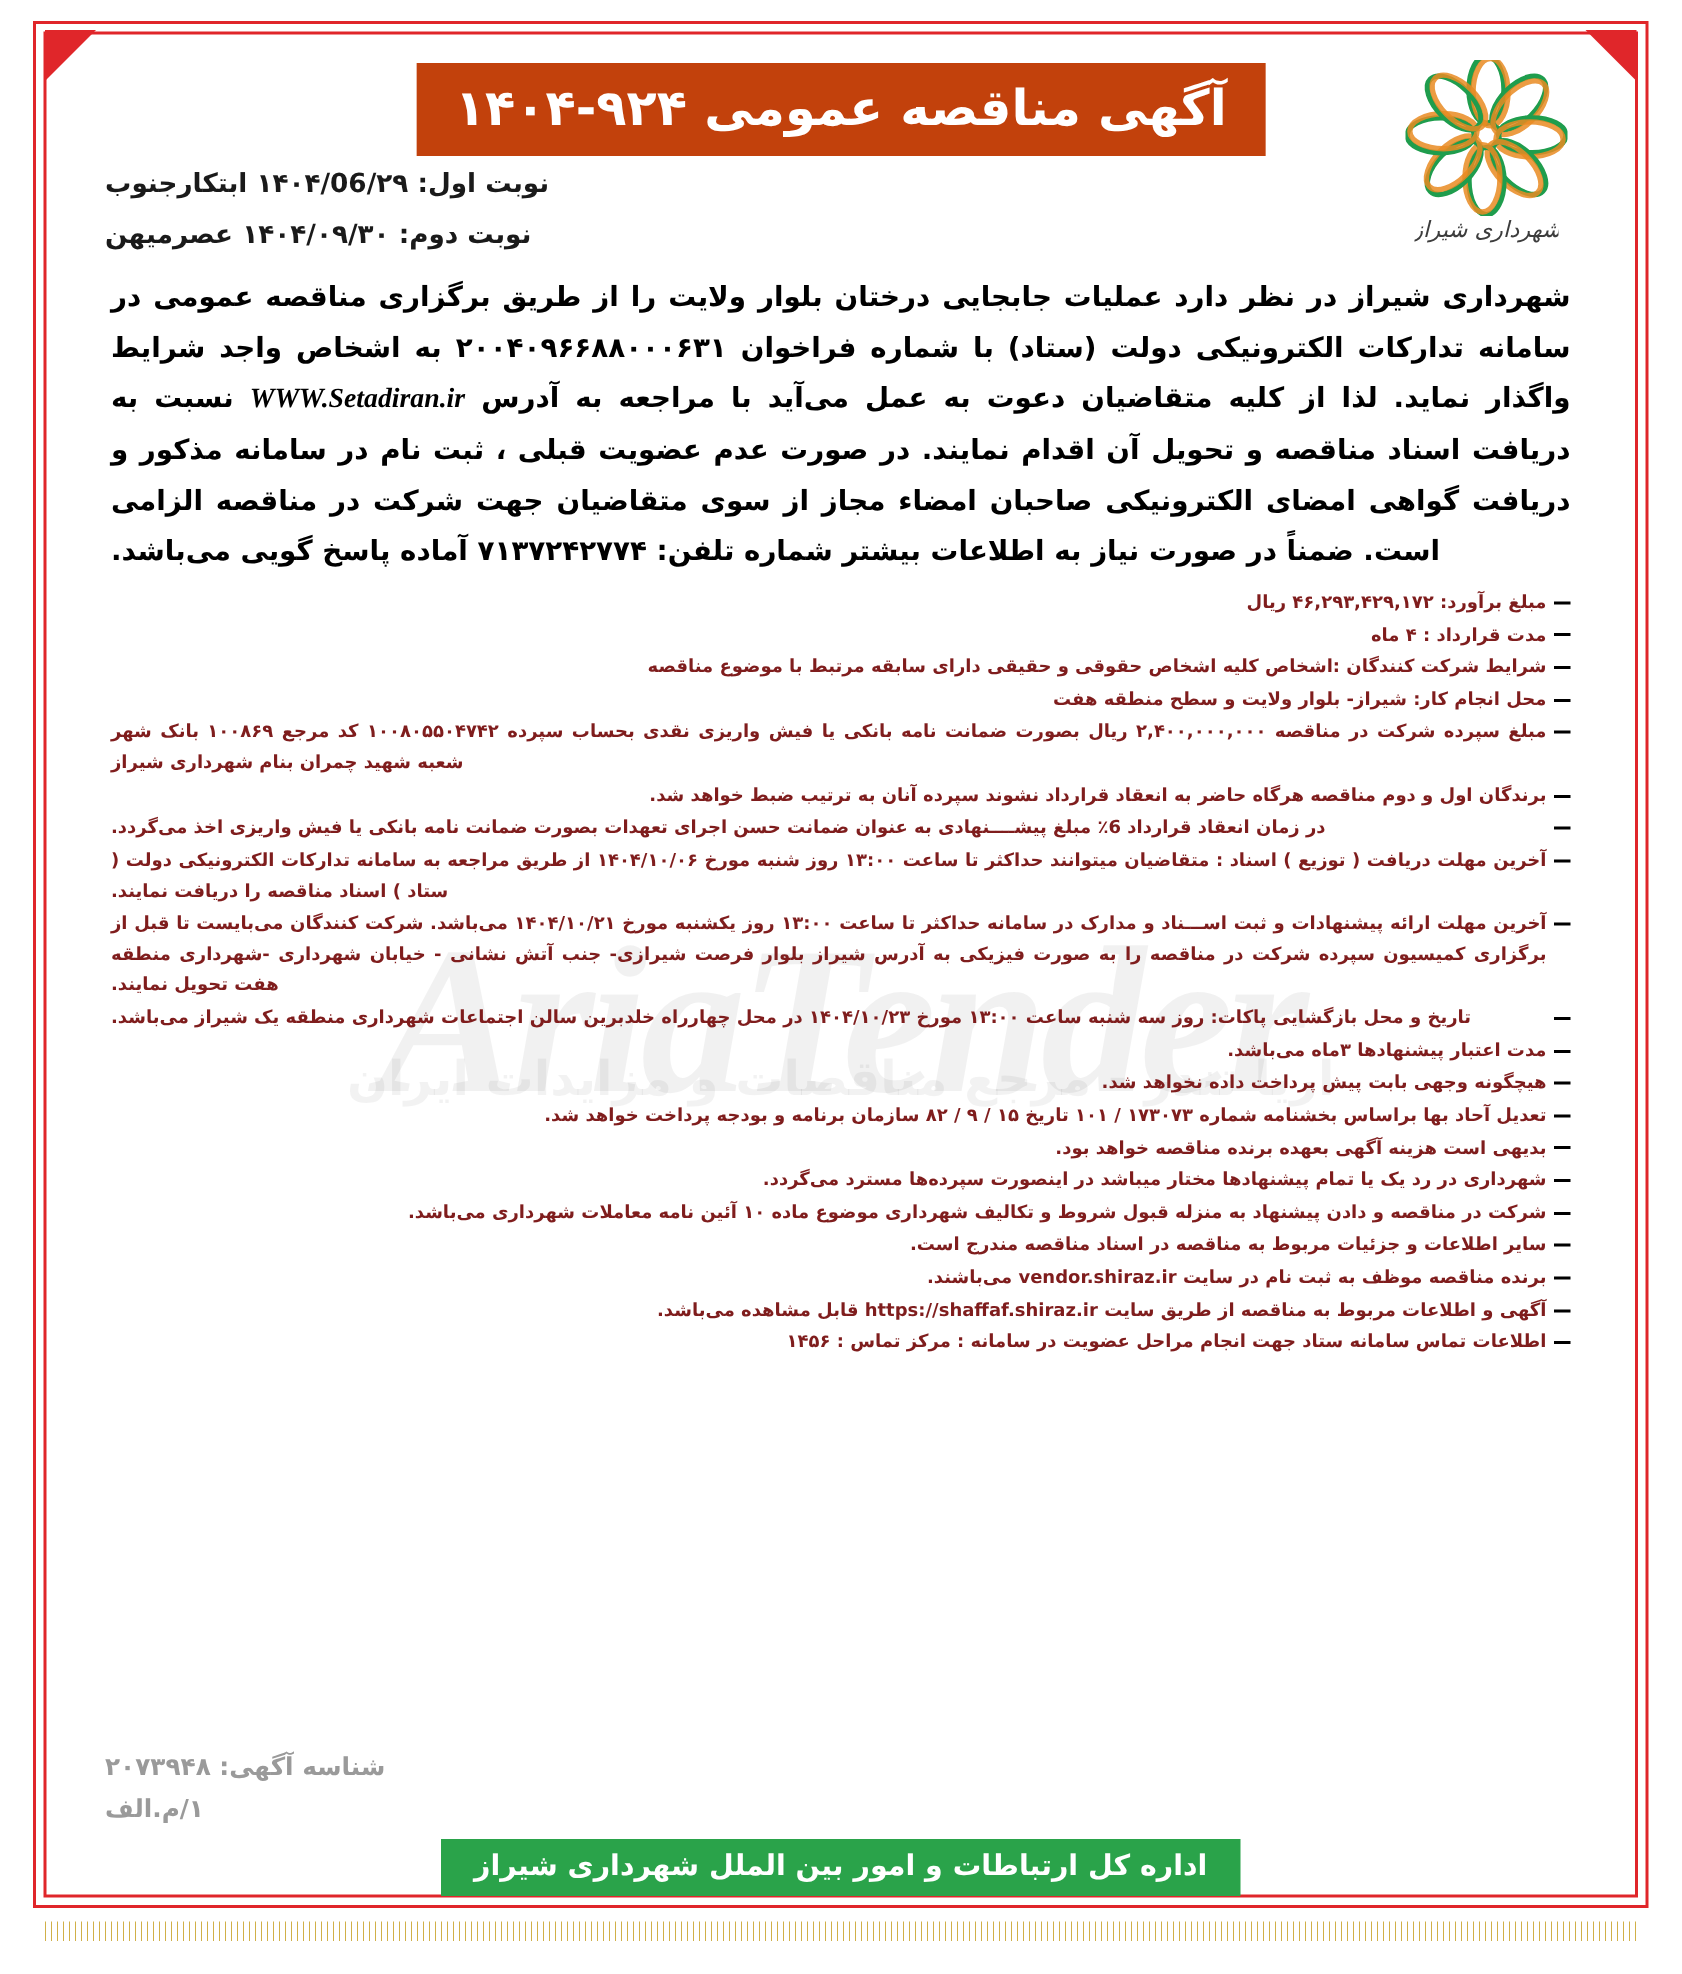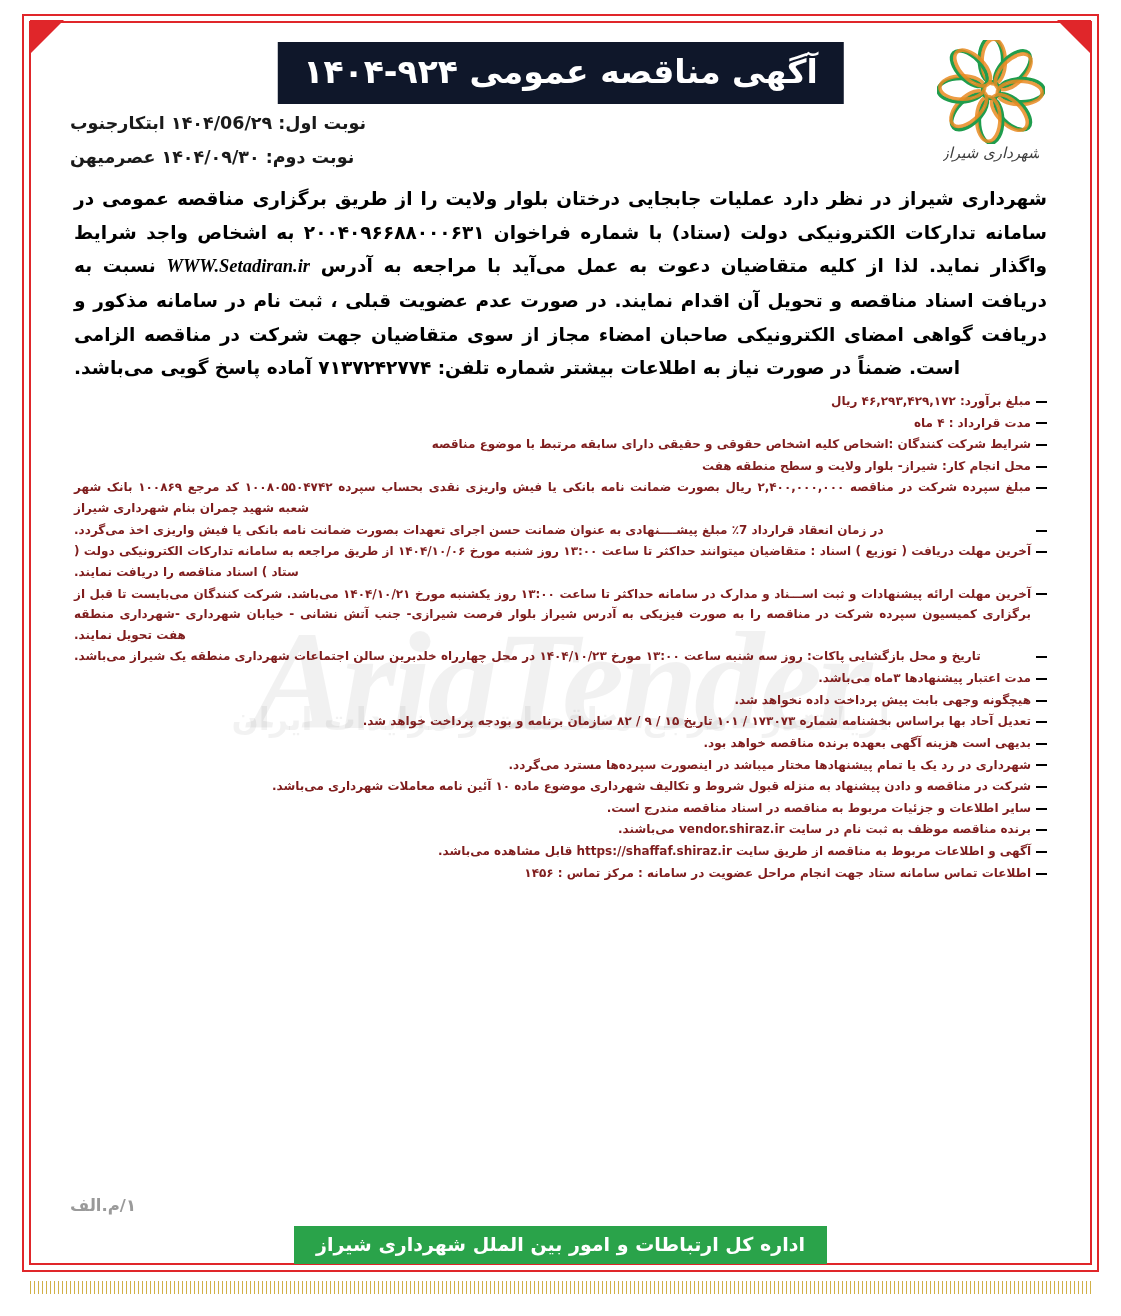--- a/index.html
+++ b/index.html
@@ -81,21 +81,21 @@
   .logo-caption {
     display: block;
     margin: -6px auto 0 auto;
   }
 
   .title-banner {
     position: absolute;
     left: 50%;
     transform: translateX(-50%);
     top: 4px;
-    background: #0f172a;
+    background: #c2410c;
     color: #ffffff;
     padding: 9px 26px 12px 26px;
     font-size: 33px;
     font-weight: bold;
     letter-spacing: 0px;
     white-space: nowrap;
     line-height: 1.25;
   }
 
   .notices {
@@ -298,37 +298,39 @@
     </div>
 
     <p class="intro"><span>شهرداری شیراز در نظر دارد عملیات جابجایی درختان بلوار ولایت را از طریق برگزاری مناقصه عمومی در سامانه تدارکات الکترونیکی دولت (ستاد) با شماره فراخوان ۲۰۰۴۰۹۶۶۸۸۰۰۰۶۳۱ به اشخاص واجد شرایط واگذار نماید. لذا از کلیه متقاضیان دعوت به عمل می‌آید با مراجعه به آدرس </span><span class="latin">WWW.Setadiran.ir</span><span> نسبت به دریافت اسناد مناقصه و تحویل آن اقدام نمایند. در صورت عدم عضویت قبلی ، ثبت نام در سامانه مذکور و دریافت گواهی امضای الکترونیکی صاحبان امضاء مجاز از سوی متقاضیان جهت شرکت در مناقصه الزامی است. ضمناً در صورت نیاز به اطلاعات بیشتر شماره تلفن: ۷۱۳۷۲۴۲۷۷۴ آماده پاسخ گویی می‌باشد.</span></p>
 
     <ul class="bullets">
       <li>مبلغ برآورد: ۴۶,۲۹۳,۴۲۹,۱۷۲ ریال</li>
       <li>مدت قرارداد : ۴ ماه</li>
       <li>شرایط شرکت کنندگان :اشخاص کلیه اشخاص حقوقی و حقیقی دارای سابقه مرتبط با موضوع مناقصه</li>
       <li>محل انجام کار: شیراز- بلوار ولایت و سطح منطقه هفت</li>
       <li class="wide">مبلغ سپرده شرکت در مناقصه ۲,۴۰۰,۰۰۰,۰۰۰ ریال بصورت ضمانت نامه بانکی یا فیش واریزی نقدی بحساب سپرده ۱۰۰۸۰۵۵۰۴۷۴۲ کد مرجع ۱۰۰۸۶۹ بانک شهر شعبه شهید چمران بنام شهرداری شیراز</li>
-      <li class="wide">در زمان انعقاد قرارداد 7٪ مبلغ پیشــــنهادی به عنوان ضمانت حسن اجرای تعهدات بصورت ضمانت نامه بانکی یا فیش واریزی اخذ می‌گردد.</li>
+      <li>برندگان اول و دوم مناقصه هرگاه حاضر به انعقاد قرارداد نشوند سپرده آنان به ترتیب ضبط خواهد شد.</li>
+      <li class="wide">در زمان انعقاد قرارداد 6٪ مبلغ پیشــــنهادی به عنوان ضمانت حسن اجرای تعهدات بصورت ضمانت نامه بانکی یا فیش واریزی اخذ می‌گردد.</li>
       <li class="wide">آخرین مهلت دریافت ( توزیع ) اسناد : متقاضیان میتوانند حداکثر تا ساعت ۱۳:۰۰ روز شنبه مورخ ۱۴۰۴/۱۰/۰۶ از طریق مراجعه به سامانه تدارکات الکترونیکی دولت ( ستاد ) اسناد مناقصه را دریافت نمایند.</li>
       <li class="wide">آخرین مهلت ارائه پیشنهادات و ثبت اســـناد و مدارک در سامانه حداکثر تا ساعت ۱۳:۰۰ روز یکشنبه مورخ ۱۴۰۴/۱۰/۲۱ می‌باشد. شرکت کنندگان می‌بایست تا قبل از برگزاری کمیسیون سپرده شرکت در مناقصه را به صورت فیزیکی به آدرس شیراز بلوار فرصت شیرازی- جنب آتش نشانی - خیابان شهرداری -شهرداری منطقه هفت تحویل نمایند.</li>
       <li class="wide">تاریخ و محل بازگشایی پاکات: روز سه شنبه ساعت ۱۳:۰۰ مورخ ۱۴۰۴/۱۰/۲۳ در محل چهارراه خلدبرین سالن اجتماعات شهرداری منطقه یک شیراز می‌باشد.</li>
       <li>مدت اعتبار پیشنهادها ۳ماه می‌باشد.</li>
       <li>هیچگونه وجهی بابت پیش پرداخت داده نخواهد شد.</li>
       <li>تعدیل آحاد بها براساس بخشنامه شماره ۱۷۳۰۷۳ / ۱۰۱ تاریخ ۱۵ / ۹ / ۸۲ سازمان برنامه و بودجه پرداخت خواهد شد.</li>
       <li>بدیهی است هزینه آگهی بعهده برنده مناقصه خواهد بود.</li>
       <li>شهرداری در رد یک یا تمام پیشنهادها مختار میباشد در اینصورت سپرده‌ها مسترد می‌گردد.</li>
       <li>شرکت در مناقصه و دادن پیشنهاد به منزله قبول شروط و تکالیف شهرداری موضوع ماده ۱۰ آئین نامه معاملات شهرداری می‌باشد.</li>
       <li>سایر اطلاعات و جزئیات مربوط به مناقصه در اسناد مناقصه مندرج است.</li>
       <li>برنده مناقصه موظف به ثبت نام در سایت vendor.shiraz.ir می‌باشند.</li>
       <li>آگهی و اطلاعات مربوط به مناقصه از طریق سایت https://shaffaf.shiraz.ir قابل مشاهده می‌باشد.</li>
       <li>اطلاعات تماس سامانه ستاد جهت انجام مراحل عضویت در سامانه : مرکز تماس : ۱۴۵۶</li>
     </ul>
 
     <div class="footer">
+      <div class="ann-id">شناسه آگهی: ۲۰۷۳۹۴۸</div>
       <div class="ann-id">۱/م.الف</div>
       <div class="footer-banner-row">
         <span class="footer-banner">اداره کل ارتباطات و امور بین الملل شهرداری شیراز</span>
       </div>
     </div>
   </div>
 
   <div class="gold-strip"></div>
 </div>
 

